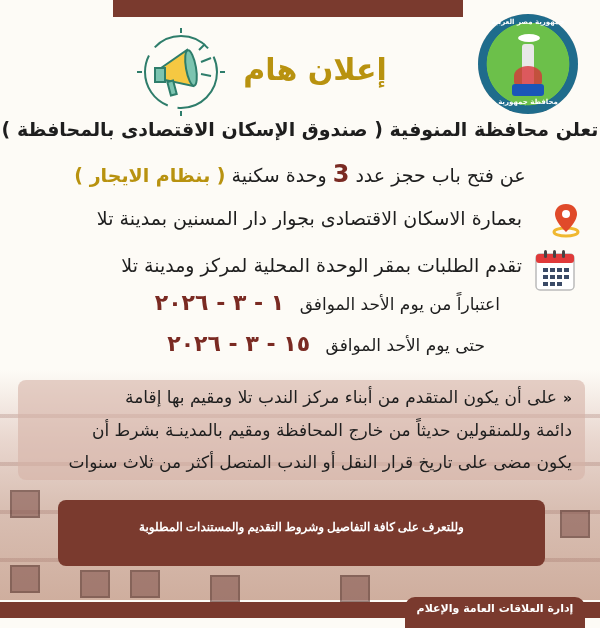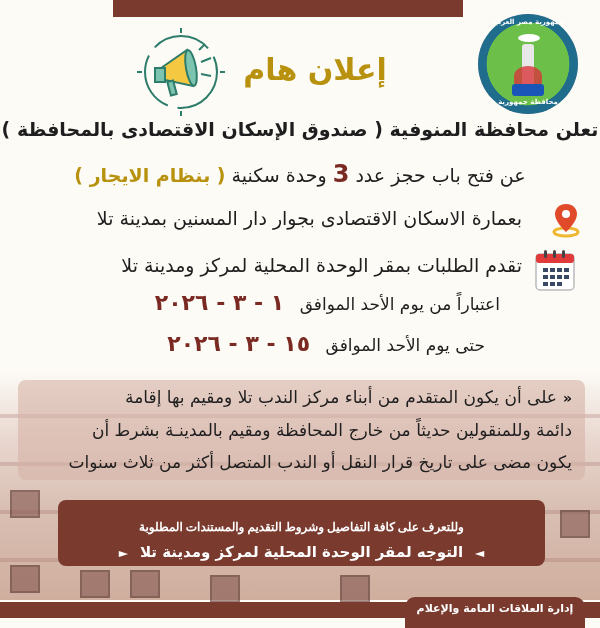--- a/index.html
+++ b/index.html
@@ -145,19 +145,16 @@
 
 <div class="cond-box"></div>
 <div class="cond c1">
   <span class="chev">«</span><span>على أن يكون المتقدم من أبناء مركز الندب تلا ومقيم بها إقامة</span>
 </div>
 <div class="cond c2">دائمة وللمنقولين حديثاً من خارج المحافظة ومقيم بالمدينـة بشرط أن</div>
 <div class="cond c3">يكون مضى على تاريخ قرار النقل أو الندب المتصل أكثر من ثلاث سنوات</div>
 
 <div class="cta">
   <div class="t1">وللتعرف على كافة التفاصيل وشروط التقديم والمستندات المطلوبة</div>
-  <div class="t2">
-    <span class="tri">◄</span><span>التوجه لمقر الوحدة المحلية لمركز ومدينة تلا</span><span class="tri">►</span>
-  </div>
 </div>
 
 <div class="footer-bar"></div>
 <div class="footer-tab">إدارة العلاقات العامة والإعلام</div>
 
 </body></html>

